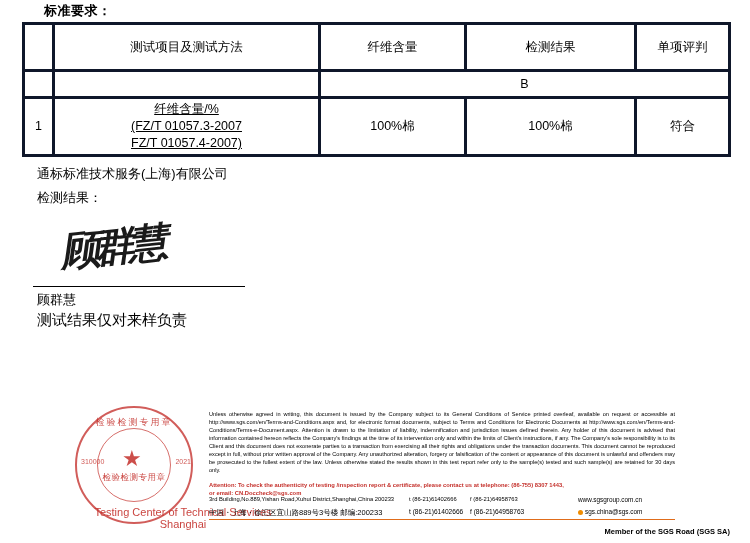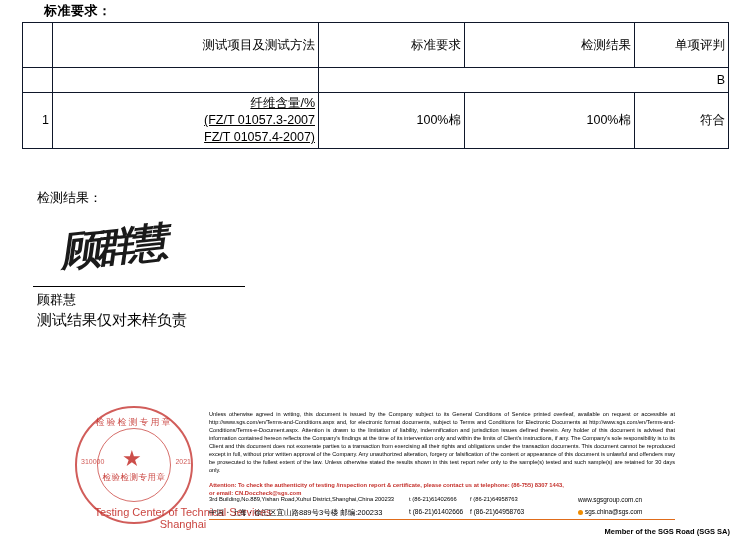--- a/index.html
+++ b/index.html
@@ -34,24 +34,24 @@
   
   .result-table {
     position: absolute;
     left: 22px;
     top: 22px;
     width: 706px;
     border-collapse: collapse;
     table-layout: fixed;
   }
   .result-table td, .result-table th {
-    border: 1px solid #0f172a;
+    border: 3px solid #0f172a;
     font-size: 12.5px;
     font-weight: normal;
-    text-align: right;
+    text-align: center;
     vertical-align: middle;
     padding: 2px 3px;
   }
   .result-table thead td {
     height: 40px;
   }
   .col-idx   { width: 30px; }
   .col-item  { width: 266px; }
   .col-req   { width: 146px; }
   .col-res   { width: 170px; }
@@ -289,21 +289,21 @@
       <col class="col-idx">
       <col class="col-item">
       <col class="col-req">
       <col class="col-res">
       <col class="col-judge">
     </colgroup>
     <thead>
       <tr>
         <td></td>
         <td>测试项目及测试方法</td>
-        <td>标准要求</td>
+        <td>纤维含量</td>
         <td>检测结果</td>
         <td>单项评判</td>
       </tr>
     </thead>
     <tbody>
       <tr class="row-b">
         <td></td>
         <td></td>
         <td colspan="3">B</td>
       </tr>
@@ -314,20 +314,21 @@
           <div>(FZ/T 01057.3-2007</div>
           <div>FZ/T 01057.4-2007)</div>
         </td>
         <td>100%棉</td>
         <td>100%棉</td>
         <td>符合</td>
       </tr>
     </tbody>
   </table>
 
+  <div class="company-line">通标标准技术服务(上海)有限公司</div>
   <div class="approver-label">检测结果：</div>
   <div class="sig-image">顾群慧</div>
   <div class="sig-rule"></div>
   <div class="sig-name">顾群慧</div>
   <div class="disclaimer-zh">测试结果仅对来样负责</div>
 
   <div class="stamp">
     <div class="outer"></div>
     <div class="inner"></div>
     <div class="arc-top">检验检测专用章</div>

